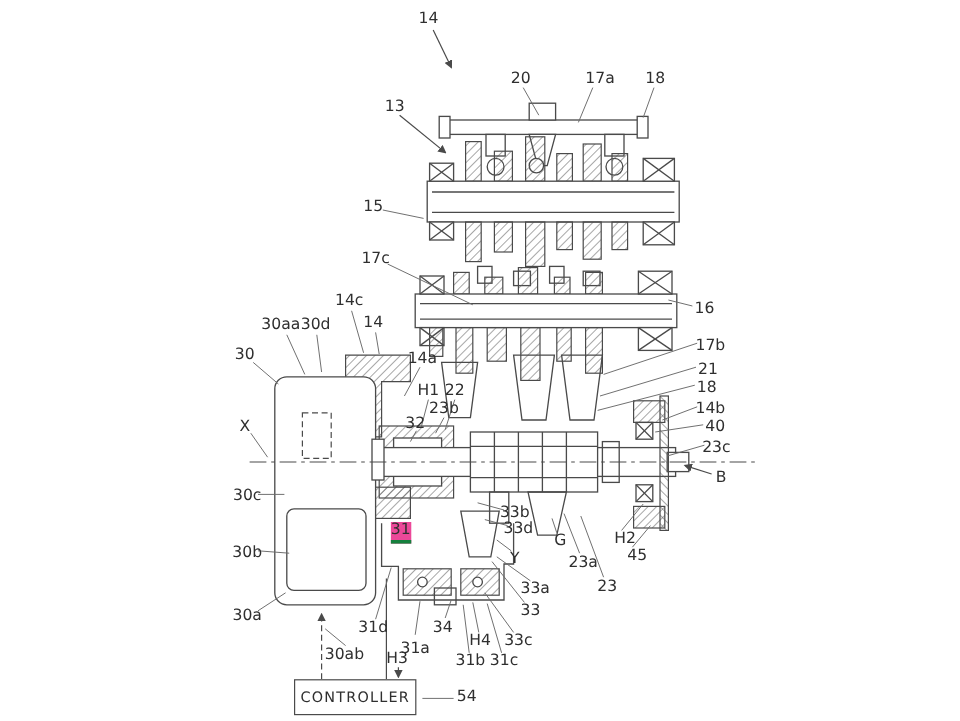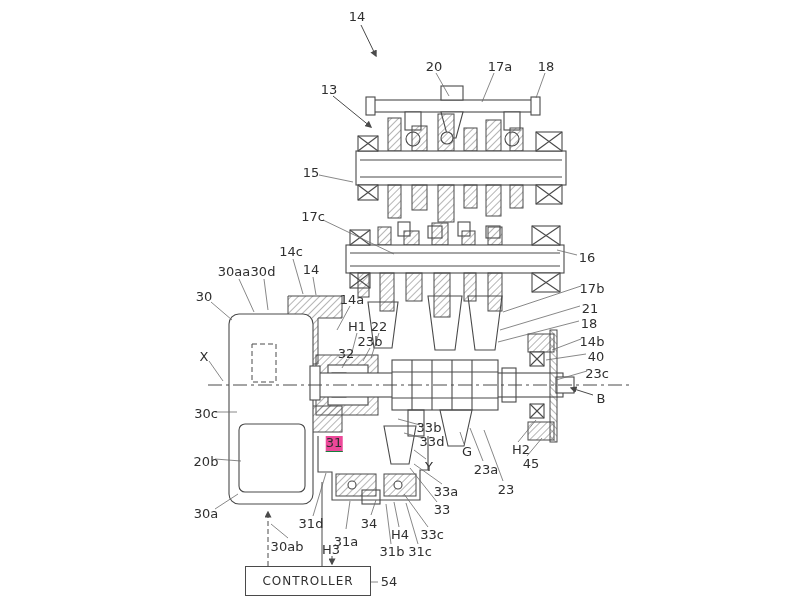--- a/index.html
+++ b/index.html
@@ -14,23 +14,23 @@
   .h   { fill:url(#hatch);  stroke:#4a4a4a; stroke-width:1; }
   .hh  { fill:url(#hatch2); stroke:#4a4a4a; stroke-width:1; }
   .ld  { fill:none; stroke:#6a6a6a; stroke-width:0.8; }
   .ar  { fill:none; stroke:#4a4a4a; stroke-width:1; }
   .ax  { fill:none; stroke:#4a4a4a; stroke-width:1; stroke-dasharray:14 4 3 4; }
   .dsh { fill:none; stroke:#4a4a4a; stroke-width:1; stroke-dasharray:5 3; }
   .lbl {
     position:absolute; transform:translate(-50%,-50%);
     font-size:13px; color:#2f2f2f; white-space:nowrap; line-height:1;
   }
-  .lbl.u { border-bottom:1px solid #15803d; padding-bottom:2px; background:#ec4899; }
+  .lbl.u { border-bottom:3px solid #15803d; padding-bottom:2px; background:#ec4899; }
   .ctrl-box {
-    position:absolute; left:245px; top:566px; width:126px; height:30px;
+    position:absolute; left:245px; top:566px; width:102px; height:30px;
     border:1.4px solid #4a4a4a; background:#fff;
     display:flex; align-items:center; justify-content:center;
     font-size:12px; letter-spacing:1px; color:#2f2f2f;
   }
 </style>
 </head>
 <body>
 
 <div class="stage">
 
@@ -273,21 +273,21 @@
   <span class="lbl" style="left:432px;top:534px">33c</span>
   <span class="lbl" style="left:369px;top:523px">34</span>
   <span class="lbl" style="left:400px;top:534px">H4</span>
   <span class="lbl" style="left:392px;top:551px">31b</span>
   <span class="lbl" style="left:420px;top:551px">31c</span>
   <span class="lbl" style="left:346px;top:541px">31a</span>
   <span class="lbl" style="left:311px;top:523px">31d</span>
   <span class="lbl" style="left:331px;top:549px">H3</span>
   <span class="lbl" style="left:287px;top:546px">30ab</span>
   <span class="lbl" style="left:206px;top:513px">30a</span>
-  <span class="lbl" style="left:206px;top:461px">20b</span>
+  <span class="lbl" style="left:206px;top:461px">30b</span>
   <span class="lbl" style="left:206px;top:413px">30c</span>
   <span class="lbl" style="left:204px;top:296px">30</span>
   <span class="lbl" style="left:234px;top:271px">30aa</span>
   <span class="lbl" style="left:263px;top:271px">30d</span>
   <span class="lbl" style="left:291px;top:251px">14c</span>
   <span class="lbl" style="left:311px;top:269px">14</span>
   <span class="lbl" style="left:352px;top:299px">14a</span>
   <span class="lbl" style="left:357px;top:326px">H1</span>
   <span class="lbl" style="left:379px;top:326px">22</span>
   <span class="lbl" style="left:346px;top:353px">32</span>

